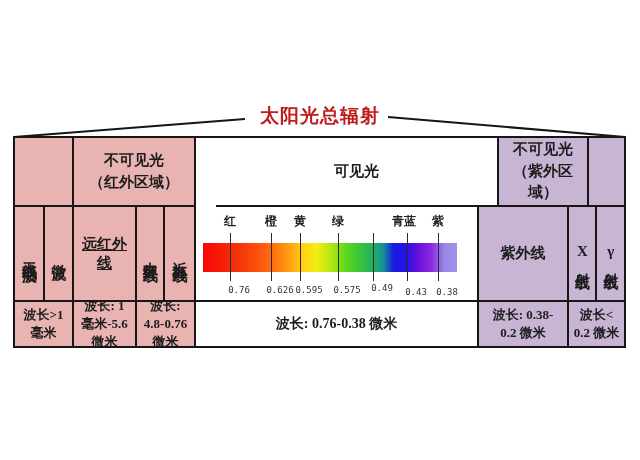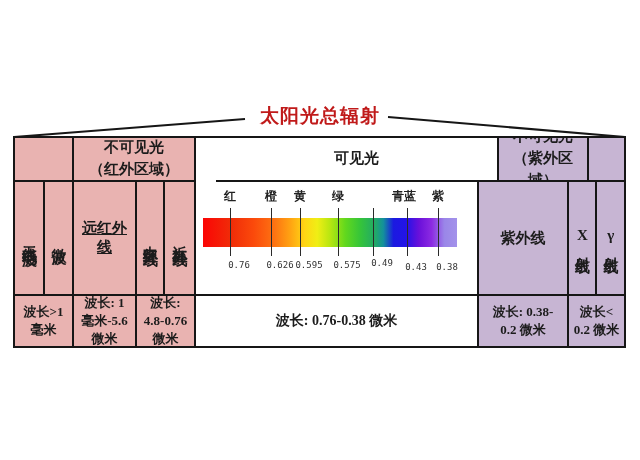--- a/index.html
+++ b/index.html
@@ -11,23 +11,23 @@
     position:absolute;top:103px;left:320px;transform:translateX(-50%);
     font-size:19px;font-weight:bold;letter-spacing:1px;white-space:nowrap;
   }
   .roof{position:absolute;top:0;left:0;}
   .em-table{
     position:absolute;left:13px;top:136px;width:613px;height:212px;
     border:2px solid #161616;box-sizing:border-box;
     display:flex;flex-direction:column;
   }
   .row{display:flex;flex-direction:row;box-sizing:border-box;}
-  .row-header{height:44px;}
+  .row-header{height:69px;}
   .row-bands{flex:1;}
-  .row-wave{height:50px;}
+  .row-wave{height:44px;}
   .cell{
     box-sizing:border-box;border-right:2px solid #161616;border-bottom:2px solid #161616;
     display:flex;align-items:center;justify-content:center;
     text-align:center;overflow:hidden;
   }
   .cell.last{border-right:none;}
   .row-wave .cell{border-bottom:none;}
   .pink{background:#e9b3b1;}
   .purple{background:#c7b5d3;}
   .white{background:#ffffff;}

